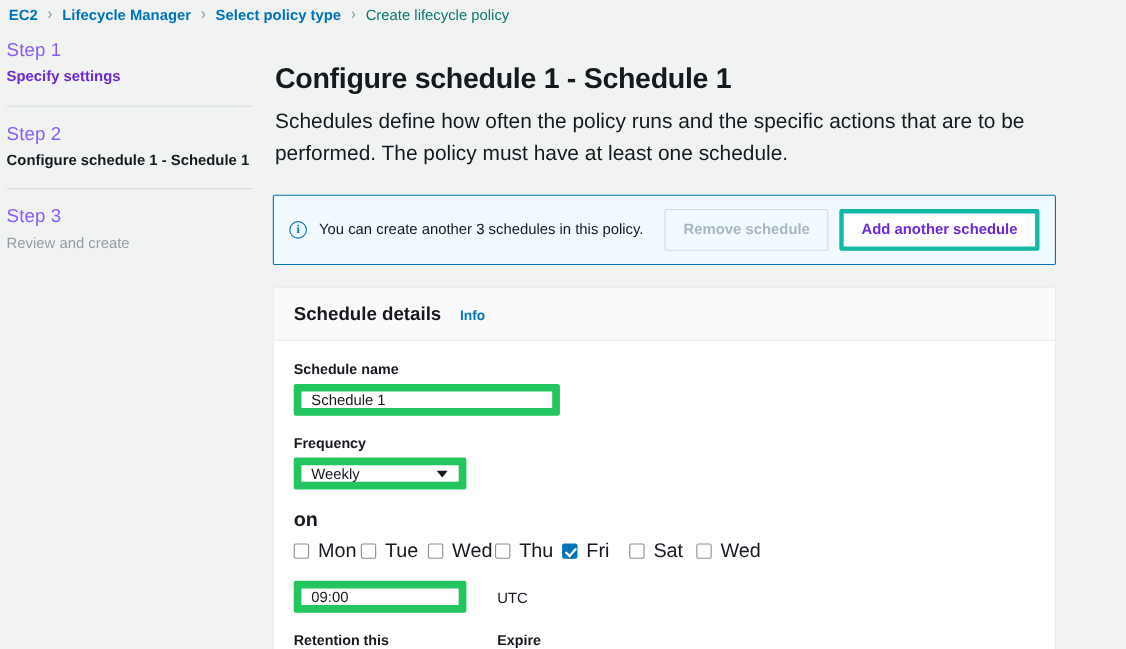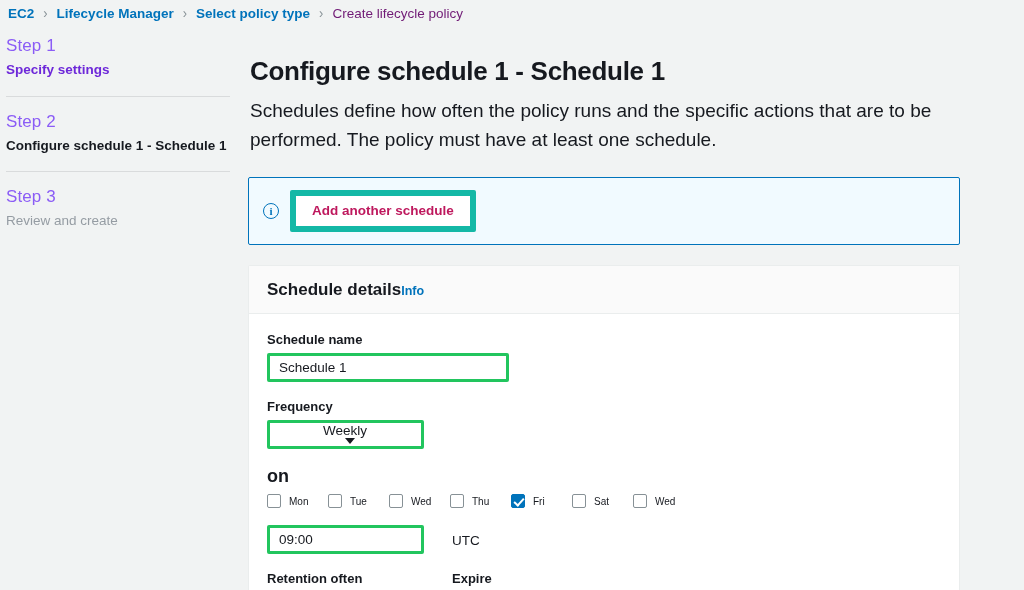--- a/index.html
+++ b/index.html
@@ -20,21 +20,21 @@
     height: 28px;
     font-size: 13.5px;
   }
   .crumb-link {
     color: #0073bb;
     font-weight: bold;
     cursor: pointer;
     white-space: nowrap;
   }
   .crumb-current {
-    color: #701a75;
+    color: #0f766e;
     white-space: nowrap;
   }
   .crumb-sep {
     color: #879196;
     margin: 0 9px;
     font-size: 13px;
     line-height: 1;
     transform: scaleY(1.15);
   }
 
@@ -132,41 +132,41 @@
     background: transparent;
     white-space: nowrap;
     line-height: 1.2;
   }
   .btn-disabled {
     border: 1px solid #d5dbdb;
     color: #aab7b8;
     cursor: default;
   }
   .btn-normal {
-    border: 6px solid #14b8a6;
-    color: #be185d;
+    border: 4px solid #14b8a6;
+    color: #6d28d9;
     cursor: pointer;
     background: #fff;
   }
 
   
   .card {
     margin-top: 20px;
     background: #ffffff;
     border: 1px solid #eaeded;
     border-radius: 2px;
     border-bottom: none;
   }
   .card-header {
     background: #fafafa;
     border-bottom: 1px solid #eaeded;
     padding: 14px 18px 13px 18px;
     display: flex;
     align-items: baseline;
-    gap: 0;
+    gap: 17px;
   }
   .card-title {
     font-size: 17px;
     font-weight: bold;
     color: #16191f;
   }
   .info-link {
     font-size: 12.5px;
     color: #0073bb;
     font-weight: bold;
@@ -189,33 +189,32 @@
     font-weight: bold;
     color: #16191f;
     margin-bottom: 7px;
     display: block;
   }
   input.txt, .select {
     font-family: "Liberation Sans", sans-serif;
     font-size: 13.5px;
     color: #16191f;
     background: #ffffff;
-    border: 3px solid #22c55e;
+    border: 7px solid #22c55e;
     border-radius: 2px;
     height: 29px;
     padding: 0 9px;
     outline: none;
   }
   .select {
     display: flex;
     align-items: center;
-    justify-content: flex-start;
+    justify-content: space-between;
     cursor: pointer;
     padding-right: 10px;
-    flex-direction: column;
   }
   .caret {
     width: 0; height: 0;
     border-left: 5px solid transparent;
     border-right: 5px solid transparent;
     border-top: 6px solid #16191f;
     margin-left: 10px;
   }
 
   
@@ -245,21 +244,21 @@
   }
   .box.checked::after {
     content: "";
     position: absolute;
     left: 4px; top: 1px;
     width: 4px; height: 8px;
     border: solid #fff;
     border-width: 0 2px 2px 0;
     transform: rotate(42deg);
   }
-  .day-label { font-size: 10px; color: #16191f; }
+  .day-label { font-size: 18px; color: #16191f; }
 
   .row { display: flex; align-items: flex-end; }
   .inline-note {
     font-size: 13.5px;
     color: #16191f;
     padding-bottom: 6px;
   }
   .colgap { margin-right: 28px; }
 </style>
 </head>
@@ -298,21 +297,23 @@
 
   </div>
 
   <div class="main">
 
     <h1 class="page-title">Configure schedule 1 - Schedule 1</h1>
     <p class="page-desc">Schedules define how often the policy runs and the specific actions that are to be performed. The policy must have at least one schedule.</p>
 
     <div class="alert">
       <span class="alert-icon">i</span>
+      <span class="alert-text">You can create another 3 schedules in this policy.</span>
       <span class="alert-actions">
+        <button class="btn btn-disabled">Remove schedule</button>
         <button class="btn btn-normal">Add another schedule</button>
       </span>
     </div>
 
     <div class="card">
 
       <div class="card-header">
         <span class="card-title">Schedule details</span>
         <span class="info-link">Info</span>
       </div>
@@ -368,21 +369,21 @@
 
         <div class="field">
           <div class="row">
             <input class="txt colgap" style="width: 157px;" type="text" value="09:00">
             <span class="inline-note">UTC</span>
           </div>
         </div>
 
         <div class="field">
           <div class="row">
-            <label class="label colgap" style="width:157px;margin-bottom:6px">Retention often</label>
+            <label class="label colgap" style="width:157px;margin-bottom:6px">Retention this</label>
             <label class="label" style="margin-bottom:6px">Expire</label>
           </div>
           <div class="row">
             <div class="select colgap" style="width:157px">
               <span>Age</span>
 
             </div>
             <input class="txt colgap" style="width: 155px;" type="text" value="1">
             <div class="select colgap" style="width:157px">
               <span>months</span>

